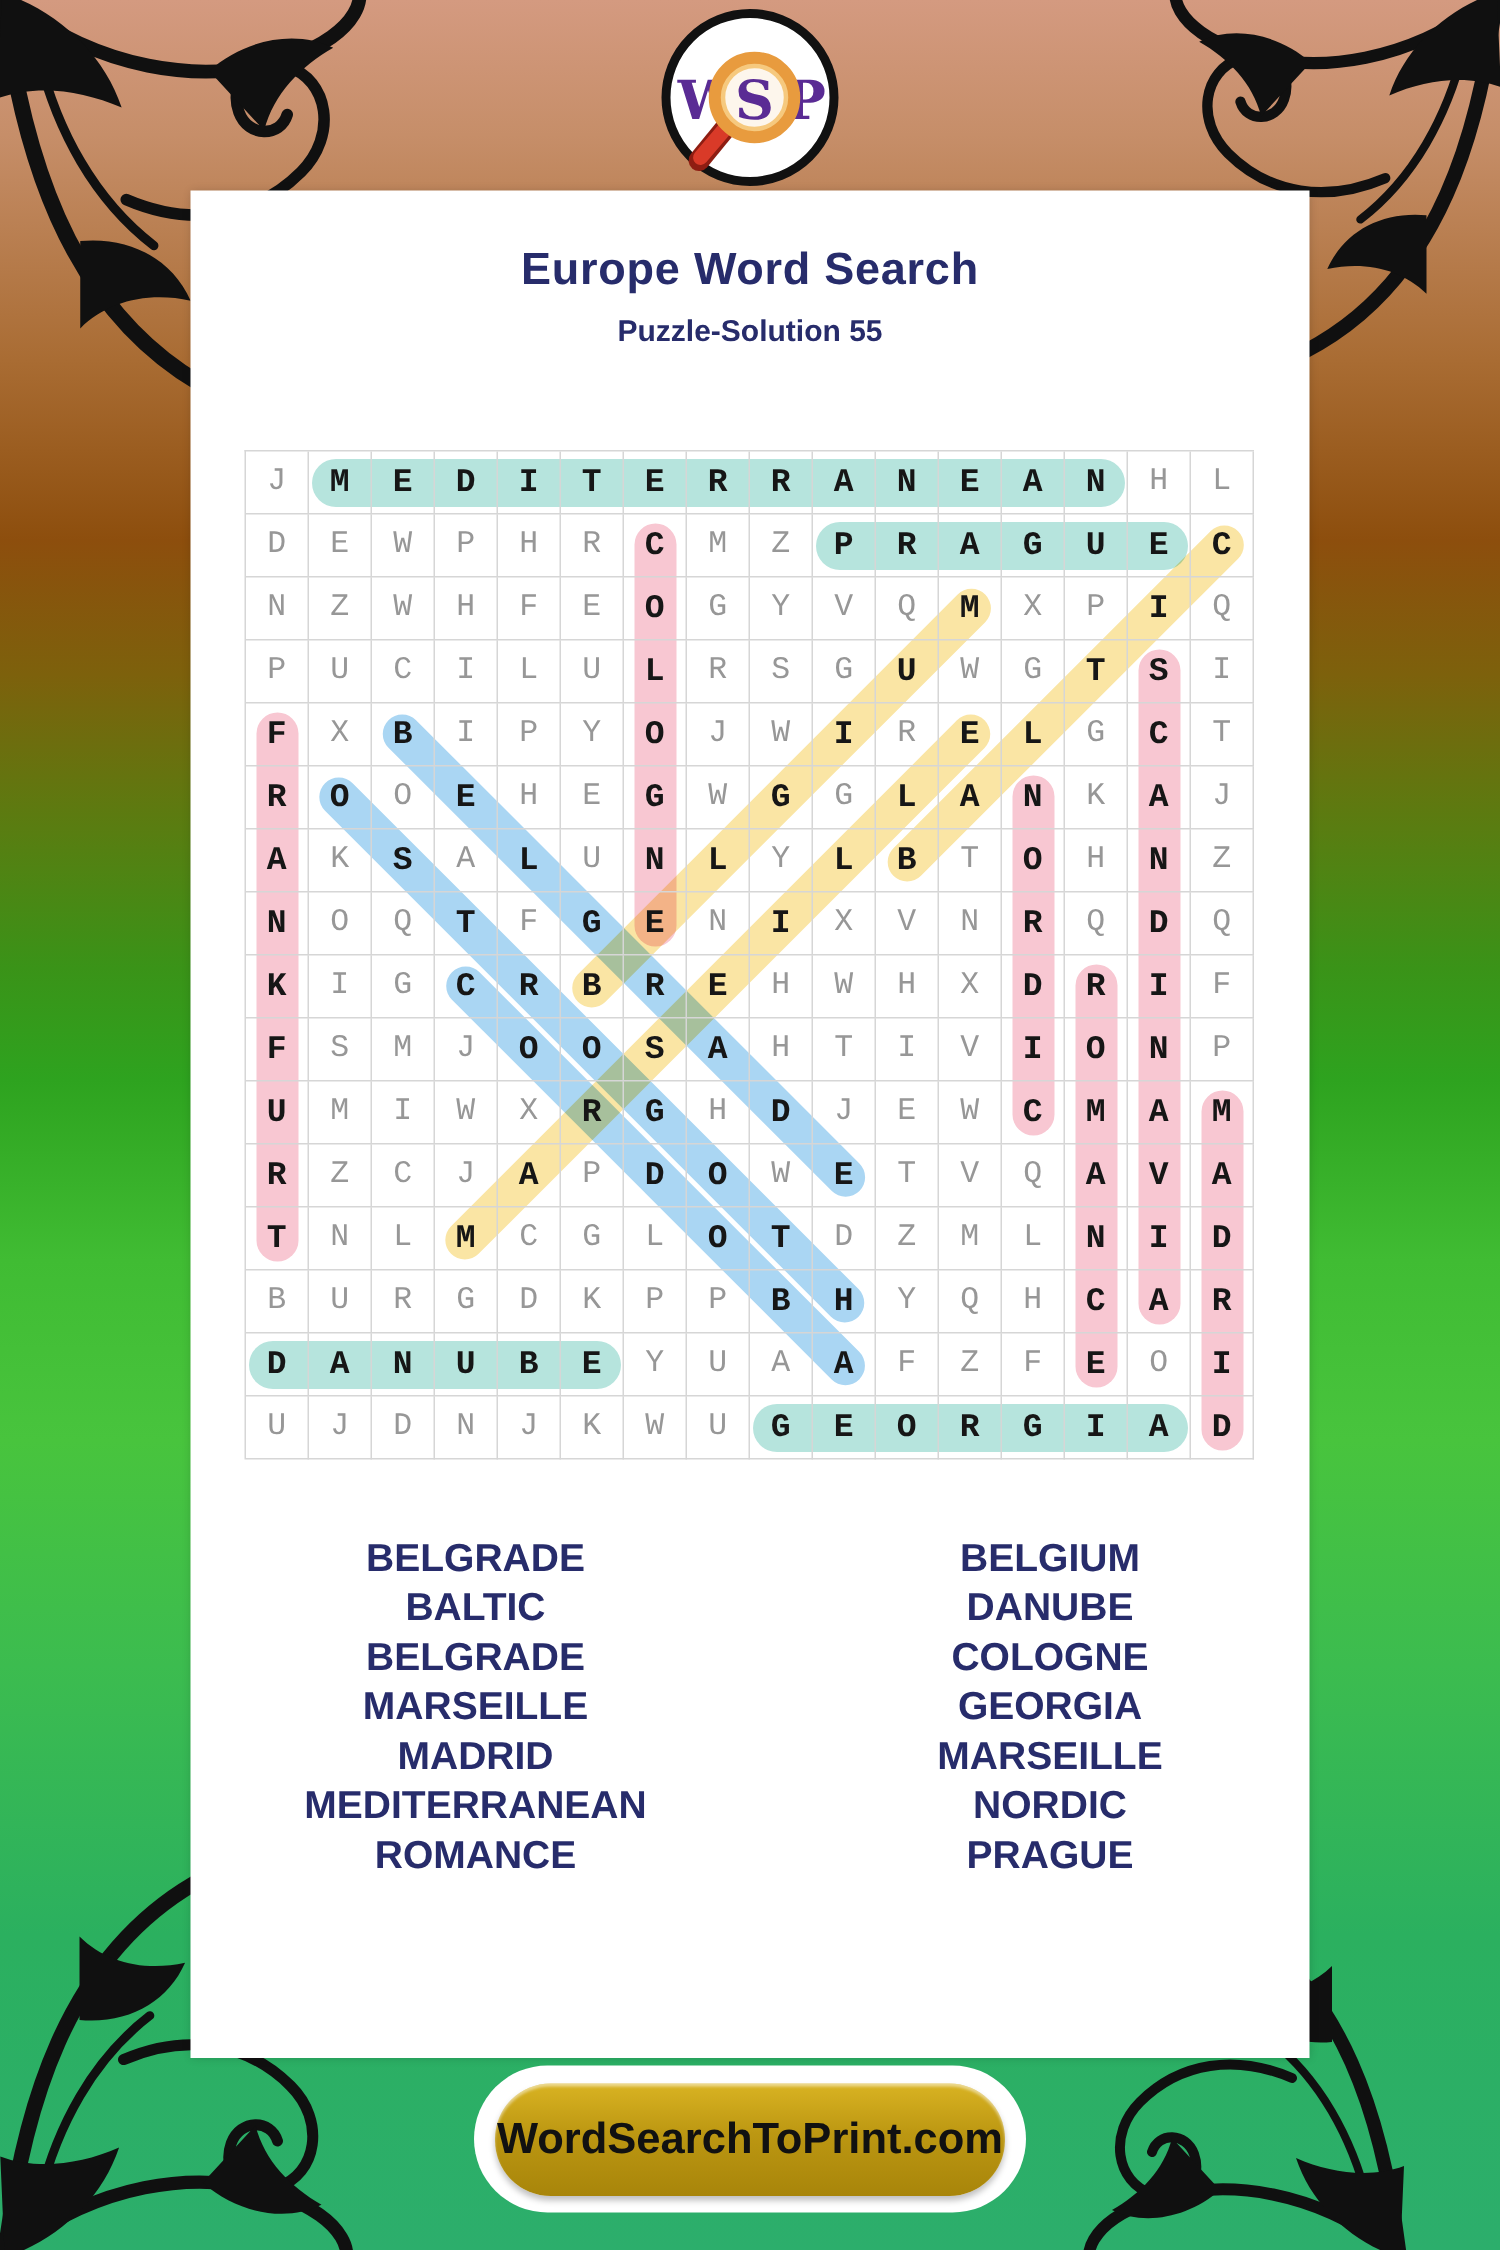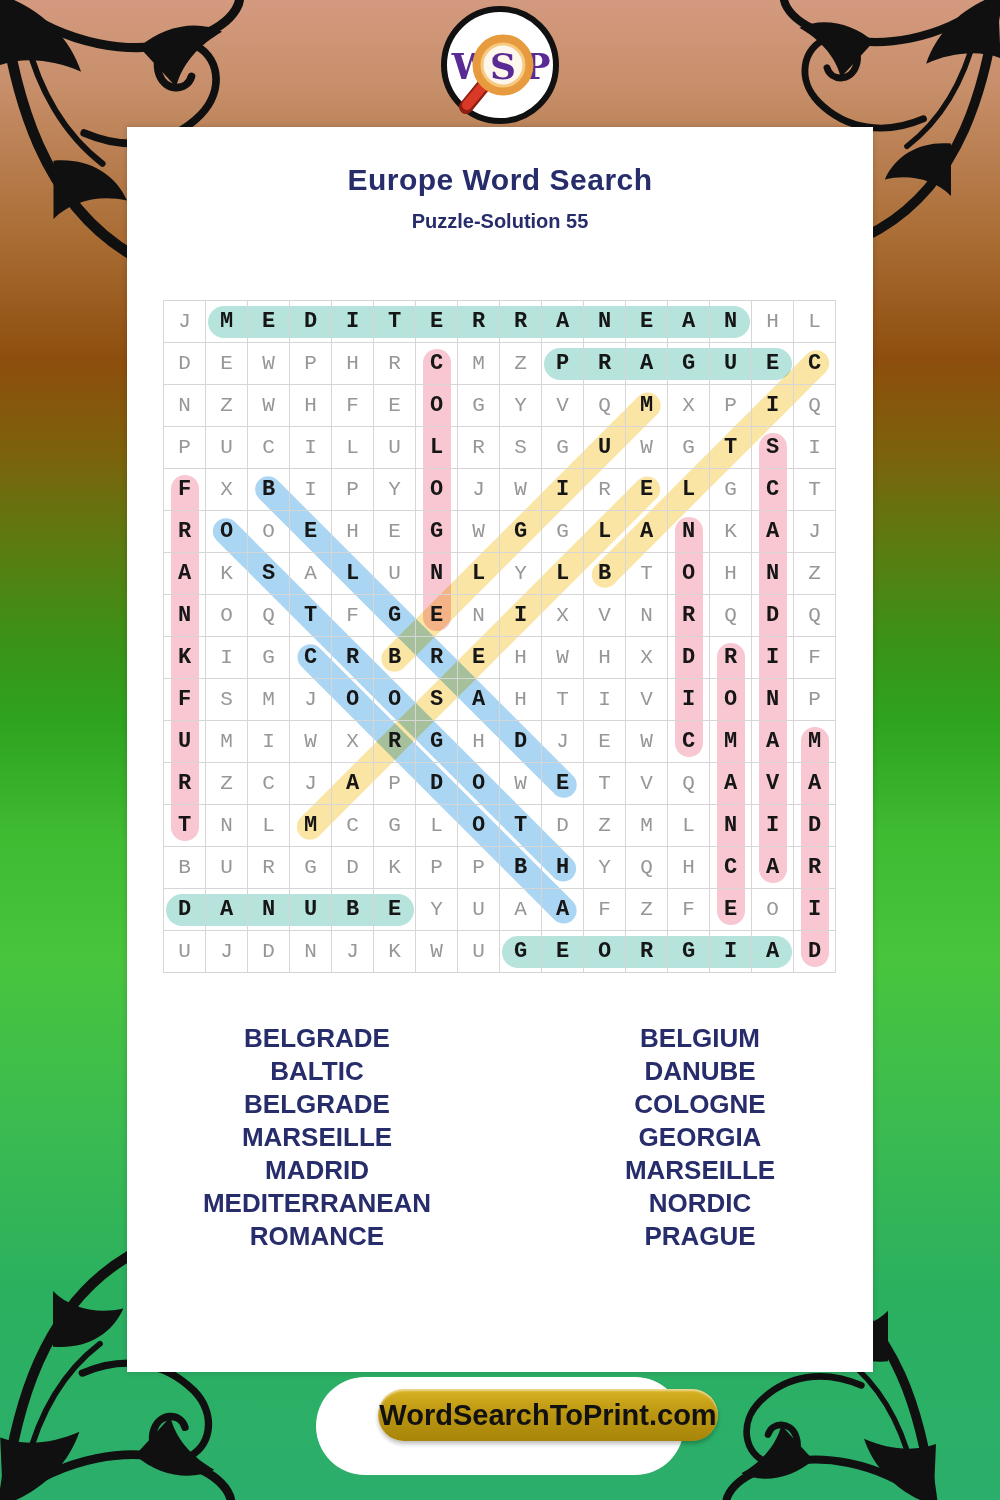--- a/index.html
+++ b/index.html
@@ -25,26 +25,26 @@
     font-family:"Liberation Mono","DejaVu Sans Mono",monospace;
     font-size:21px;color:#979797;}
   .cell.hl{font-weight:bold;color:#161616;font-size:22px;}
   .capsule{position:absolute;z-index:1;mix-blend-mode:multiply;}
   .wordlist{position:absolute;top:1022px;width:340px;text-align:center;
     font-size:26px;font-weight:bold;color:#272c6b;line-height:33px;}
   .wordlist.left{left:147px;}
   .wordlist.right{left:530px;}
   .footer-pill{position:absolute;left:316px;top:1377px;width:368px;height:98px;
     background:#ffffff;border-radius:49px;}
-  .footer-btn{position:absolute;left:330px;top:1389px;width:340px;height:52px;
+  .footer-btn{position:absolute;left:330px;top:1389px;width:340px;height:75px;
     border-radius:37px;border:none;cursor:pointer;
     background:linear-gradient(180deg,#d9b322 0%,#bc9712 45%,#a8850a 100%);
     box-shadow:inset 0 2px 2px rgba(255,255,255,.5), 0 3px 4px rgba(0,0,0,.25);
     font-family:"Liberation Sans",sans-serif;font-size:29px;font-weight:bold;color:#111;
-    display:flex;align-items:center;justify-content:center;margin-left:48px;}
+    display:flex;align-items:center;justify-content:center;}
 </style>
 </head>
 <body>
 
 <div class="page">
 
   <svg width="0" height="0" style="position:absolute" aria-hidden="true">
     <defs>
       <g id="flourish">
         <g stroke="#101010" fill="none" stroke-linecap="round">

